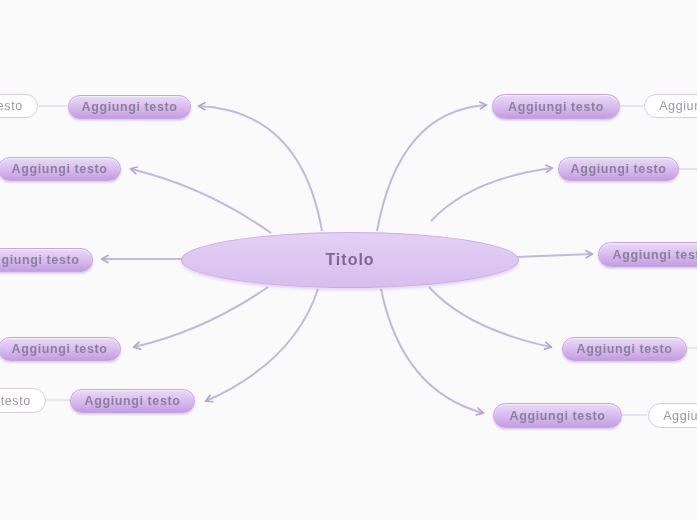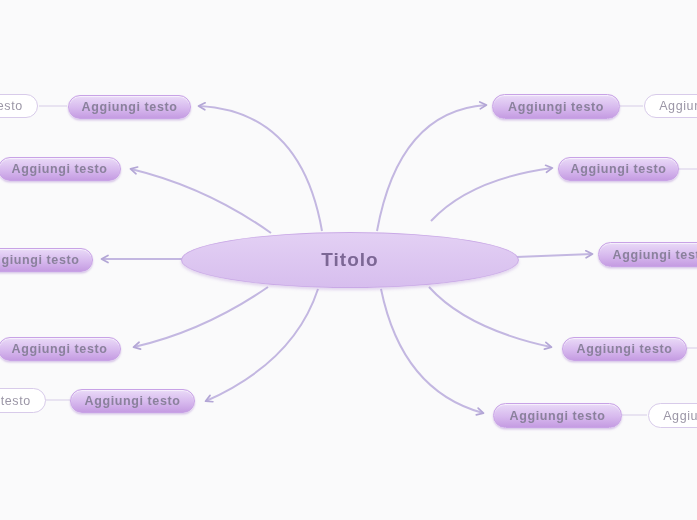--- a/index.html
+++ b/index.html
@@ -50,21 +50,21 @@
   }
   #root-node{
     position:absolute;z-index:3;left:181px;top:232px;width:336px;height:54px;
     border-radius:50%;display:flex;align-items:center;justify-content:center;
     background:linear-gradient(180deg,var(--root-fill-top),var(--root-fill-bot));
     border:1px solid var(--root-border);
     box-shadow:0 2px 3px rgba(160,114,203,.28);
     cursor:pointer;
   }
   #root-node span{
-    color:var(--root-text);font-size:19px;font-weight:bold;letter-spacing:1px;
+    color:var(--root-text);font-size:16px;font-weight:bold;letter-spacing:1px;
   }
 </style>
 </head>
 <body>
 
 <div id="canvas">
 
   <svg id="edges" width="697" height="520" viewBox="0 0 697 520">
     <defs>
       <marker id="arrow" markerWidth="10" markerHeight="10" refX="7.5" refY="4.5" orient="auto" markerUnits="userSpaceOnUse">

